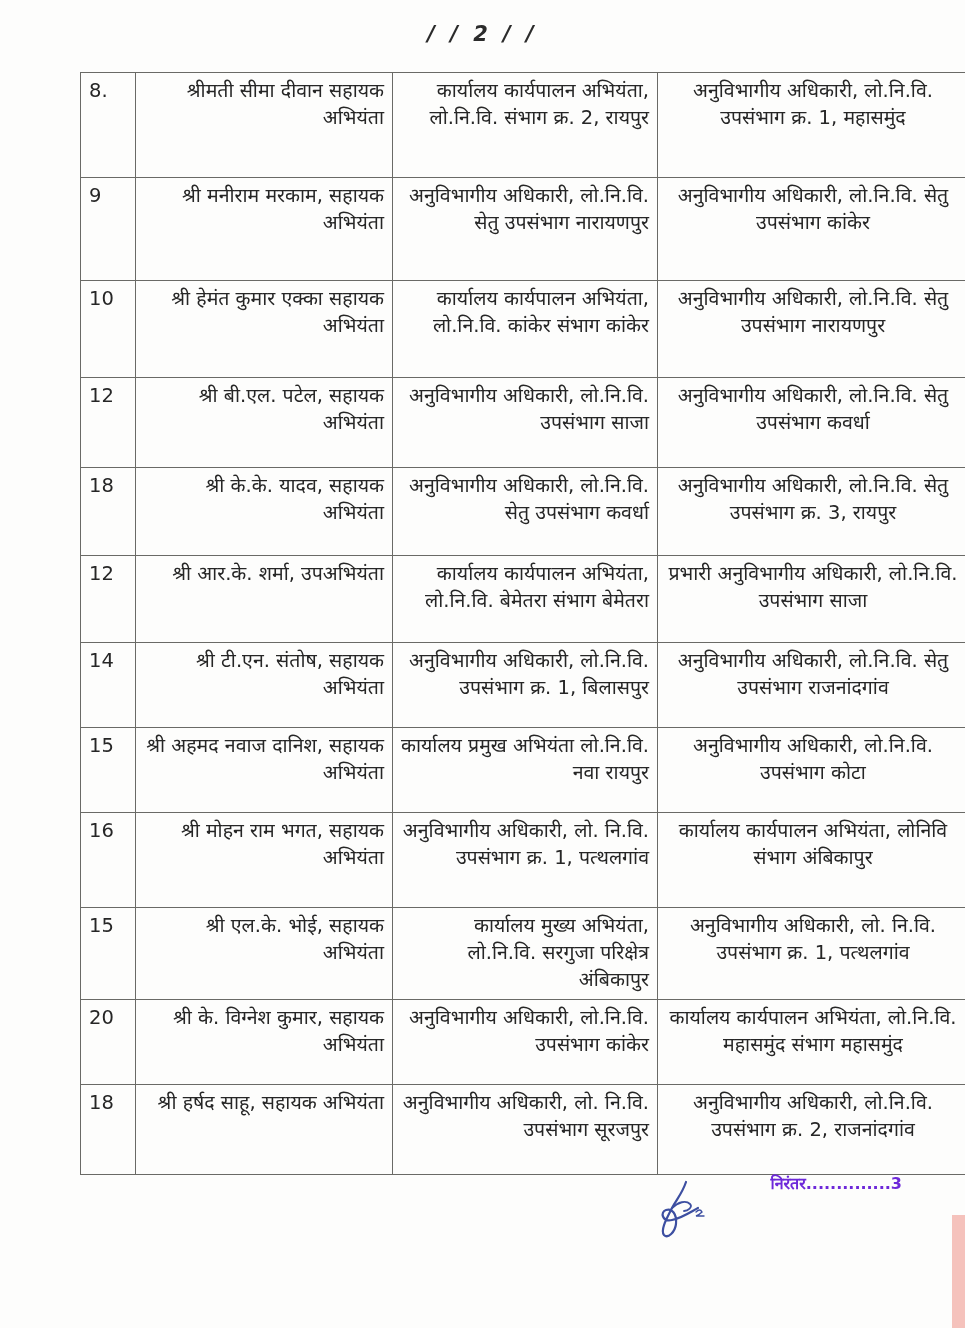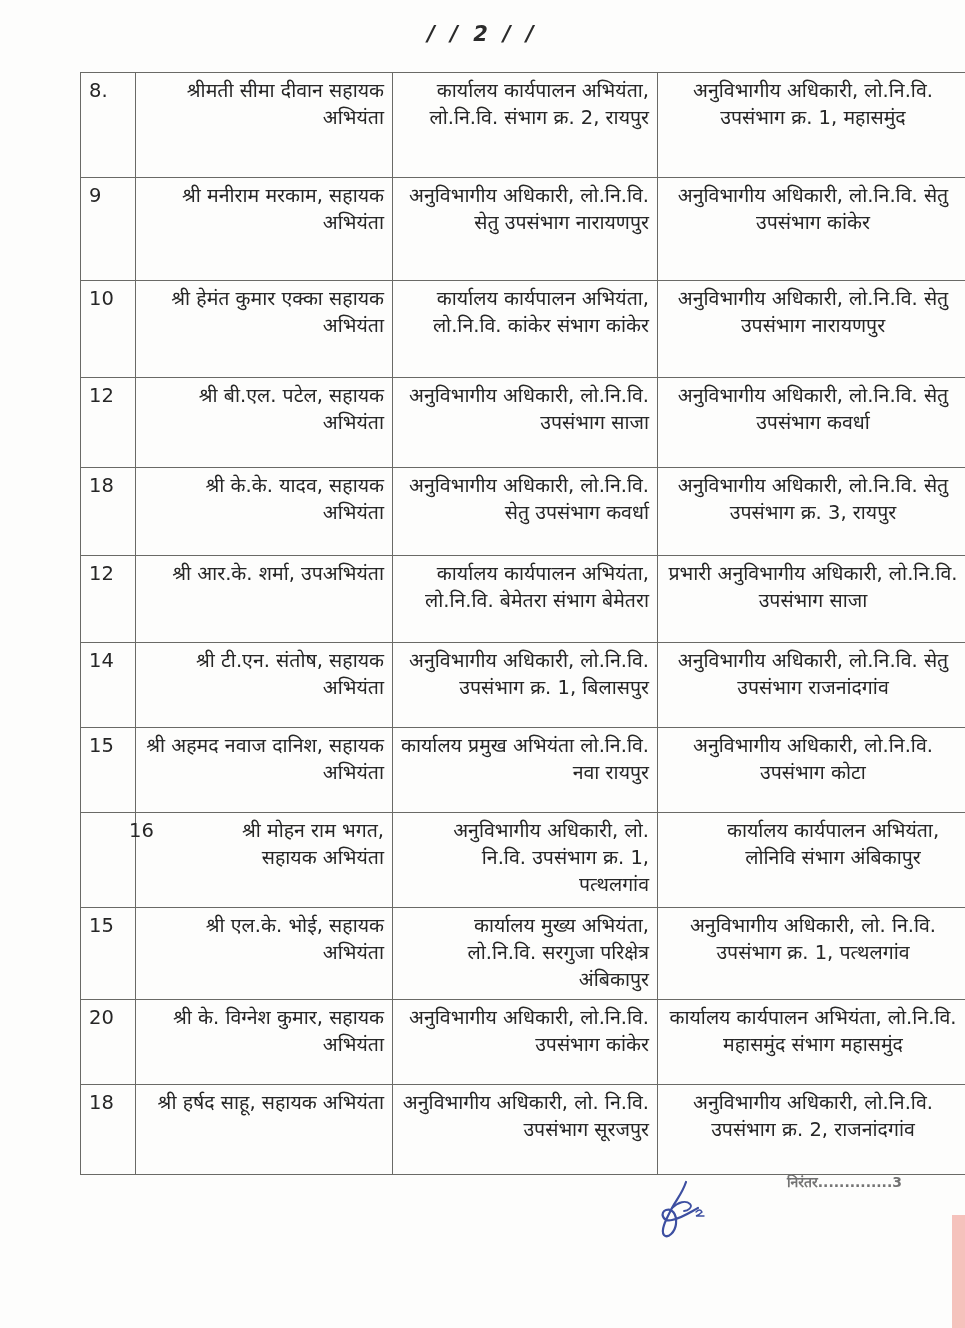--- a/index.html
+++ b/index.html
@@ -69,33 +69,33 @@
   }
   
   tr:nth-child(1) td { height: 94px; }
   tr:nth-child(2) td { height: 92px; }
   tr:nth-child(3) td { height: 86px; border-radius: 10px; }
   tr:nth-child(4) td { height: 79px; }
   tr:nth-child(5) td { height: 77px; }
   tr:nth-child(6) td { height: 76px; }
   tr:nth-child(7) td { height: 74px; }
   tr:nth-child(8) td { height: 74px; }
-  tr:nth-child(9) td { height: 84px; padding-left: 48px; }
+  tr:nth-child(9) td { height: 84px; }
   tr:nth-child(10) td { height: 79px; }
   tr:nth-child(11) td { height: 74px; }
   tr:nth-child(12) td { height: 79px; }
   .continuation {
     position: absolute;
     top: 1172px;
     left: 80px;
     width: 822px;
     text-align: right;
-    font-size: 14px;
+    font-size: 16px;
     font-weight: bold;
-    color: #737373;
+    color: #6d28d9;
   }
   .signature {
     position: absolute;
     top: 1178px;
     left: 648px;
     width: 70px;
     height: 64px;
   }
   .pink-bar {
     position: absolute;

